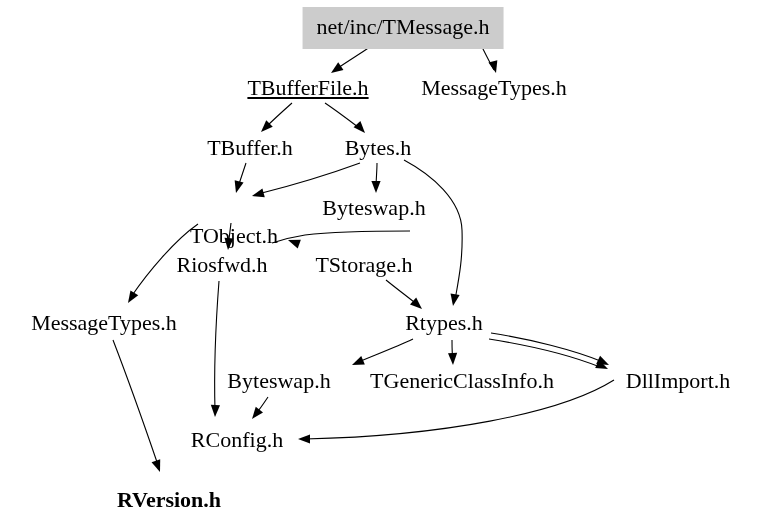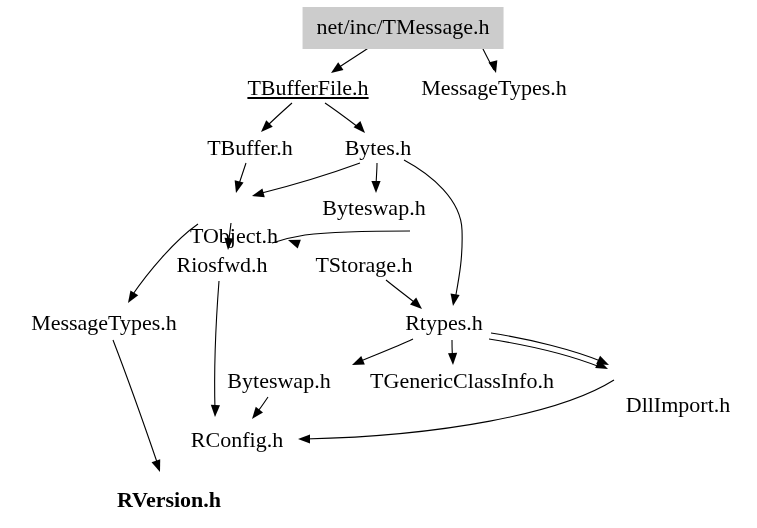--- a/index.html
+++ b/index.html
@@ -142,18 +142,18 @@
       <div class="node" style="left: 250px; top: 148px; font-family: Liberation Serif, serif;">TBuffer.h</div>
       <div class="node" style="left: 378px; top: 148px;">Bytes.h</div>
       <div class="node" style="left: 234px; top: 208px; margin-top: 28px;">TObject.h</div>
       <div class="node" style="left: 374px; top: 208px;">Byteswap.h</div>
       <div class="node" style="left: 222px; top: 265px;">Riosfwd.h</div>
       <div class="node" style="left: 364px; top: 265px;">TStorage.h</div>
       <div class="node" style="left: 104px; top: 323px;">MessageTypes.h</div>
       <div class="node" style="left: 444px; top: 323px;">Rtypes.h</div>
       <div class="node" style="left: 279px; top: 381px;">Byteswap.h</div>
       <div class="node" style="left: 462px; top: 381px;">TGenericClassInfo.h</div>
-      <div class="node" style="left: 678px; top: 381px; margin-top: 24px;">DllImport.h</div>
+      <div class="node" style="left: 678px; top: 381px;">DllImport.h</div>
       <div class="node" style="left: 237px; top: 440px;">RConfig.h</div>
       <div class="node" style="left: 169px; top: 500px; font-weight: bold;">RVersion.h</div>
     </div>
 
 </div>
 
 </body></html>

